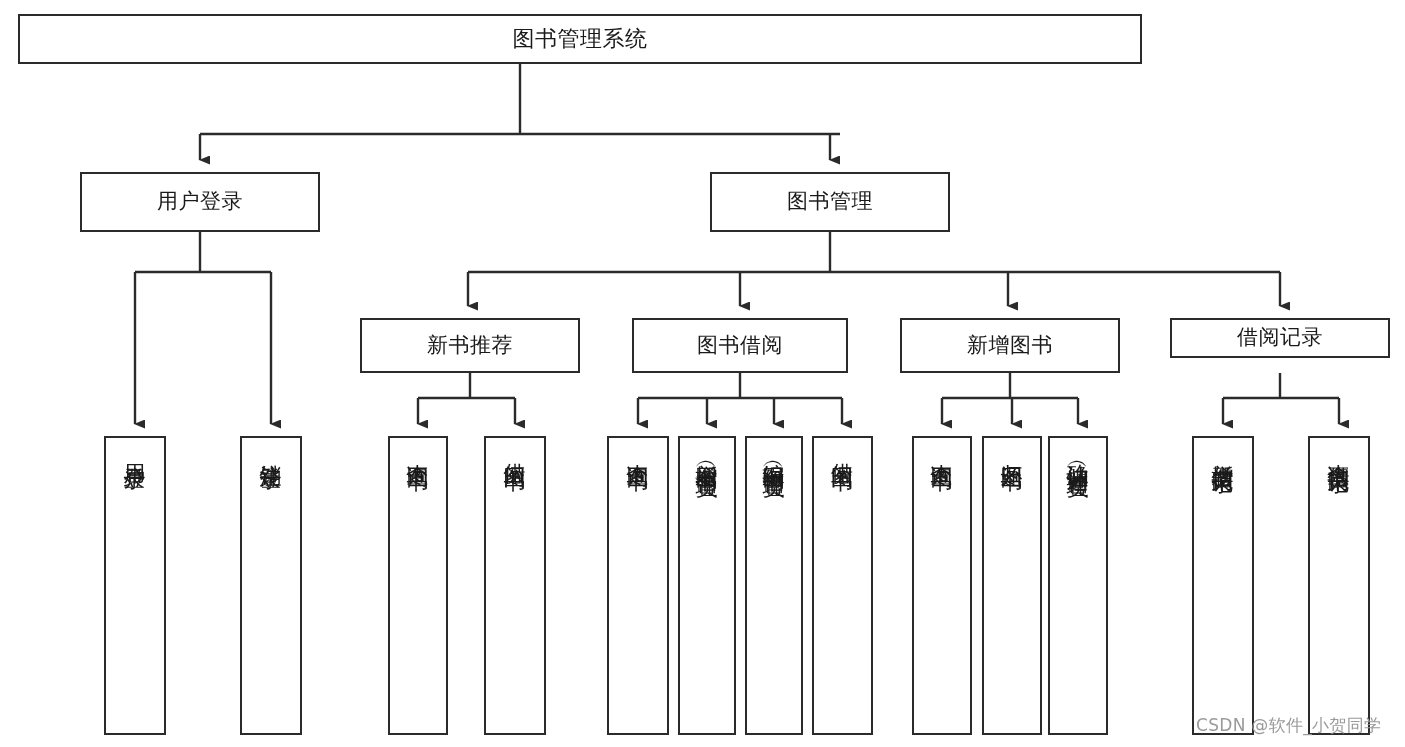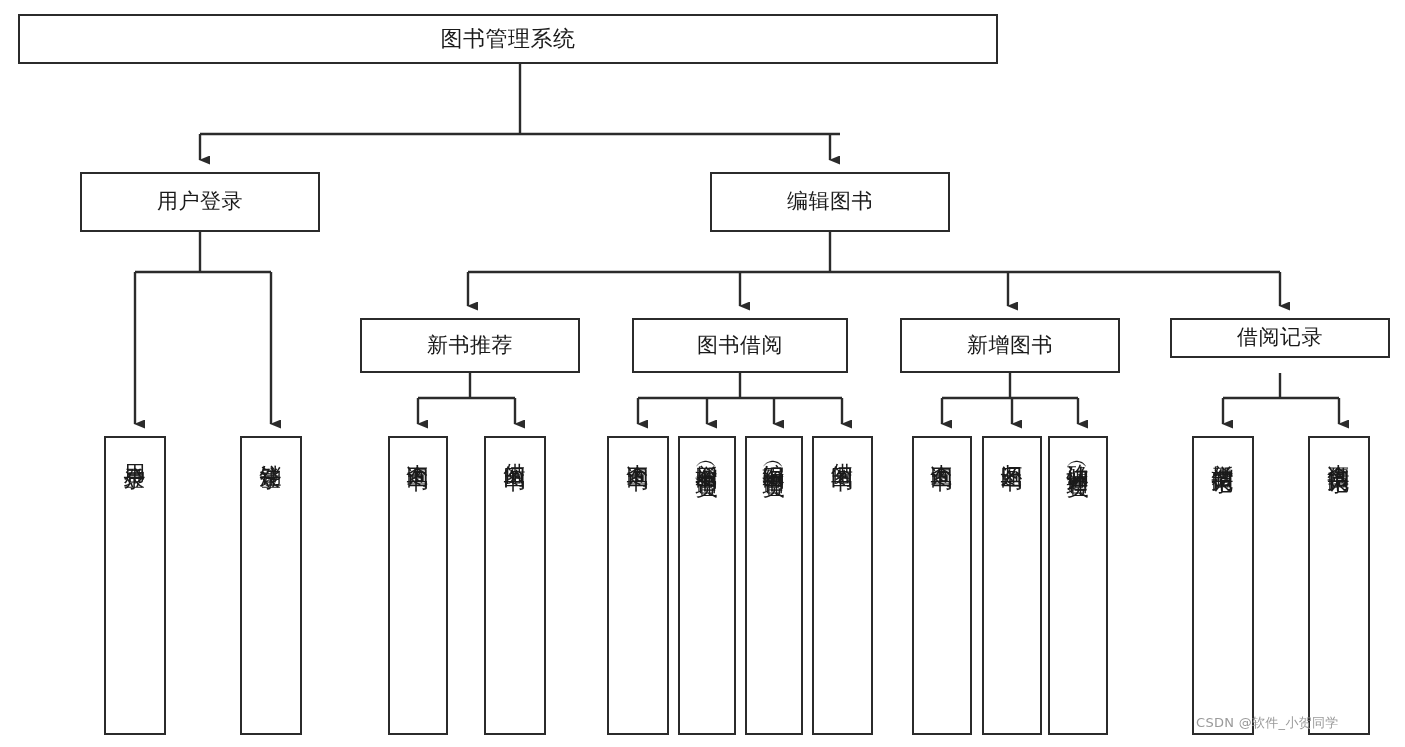--- a/index.html
+++ b/index.html
@@ -56,21 +56,21 @@
     font-size: 22px;
     letter-spacing: 2px;
     line-height: 1.05;
     max-height: 100%;
   }
   .node.root .node-label { font-size: 22px; }
   .watermark {
     position: absolute;
     left: 1196px;
     top: 714px;
-    font-size: 13px;
+    font-size: 17px;
     color: #9a9a9a;
     white-space: nowrap;
     z-index: 5;
     letter-spacing: 0.3px;
   }
 </style>
 </head>
 <body>
 
 <div id="diagram-root">
@@ -118,29 +118,29 @@
       <path d="M1012,398 L1012,424" marker-end="url(#arrow)"></path>
       <path d="M1078,398 L1078,424" marker-end="url(#arrow)"></path>
 
       <path d="M1280,373 L1280,398"></path>
       <path d="M1223,398 L1339,398"></path>
       <path d="M1223,398 L1223,424" marker-end="url(#arrow)"></path>
       <path d="M1339,398 L1339,424" marker-end="url(#arrow)"></path>
     </g>
   </svg>
 
-  <div class="node horizontal root" style="left:18px; top:14px; width:980px; height:50px;">
+  <div class="node horizontal root" style="left:18px; top:14px; width:1124px; height:50px;">
     <span class="node-label">图书管理系统</span>
   </div>
 
   <div class="node horizontal" style="left:80px; top:172px; width:240px; height:60px;">
     <span class="node-label">用户登录</span>
   </div>
   <div class="node horizontal" style="left:710px; top:172px; width:240px; height:60px;">
-    <span class="node-label">编辑图书</span>
+    <span class="node-label">图书管理</span>
   </div>
 
   <div class="node horizontal" style="left:632px; top:318px; width:216px; height:55px;">
     <span class="node-label">图书借阅</span>
   </div>
   <div class="node horizontal" style="left:360px; top:318px; width:220px; height:55px;">
     <span class="node-label">新书推荐</span>
   </div>
   <div class="node horizontal" style="left:900px; top:318px; width:220px; height:55px;">
     <span class="node-label">新增图书</span>

